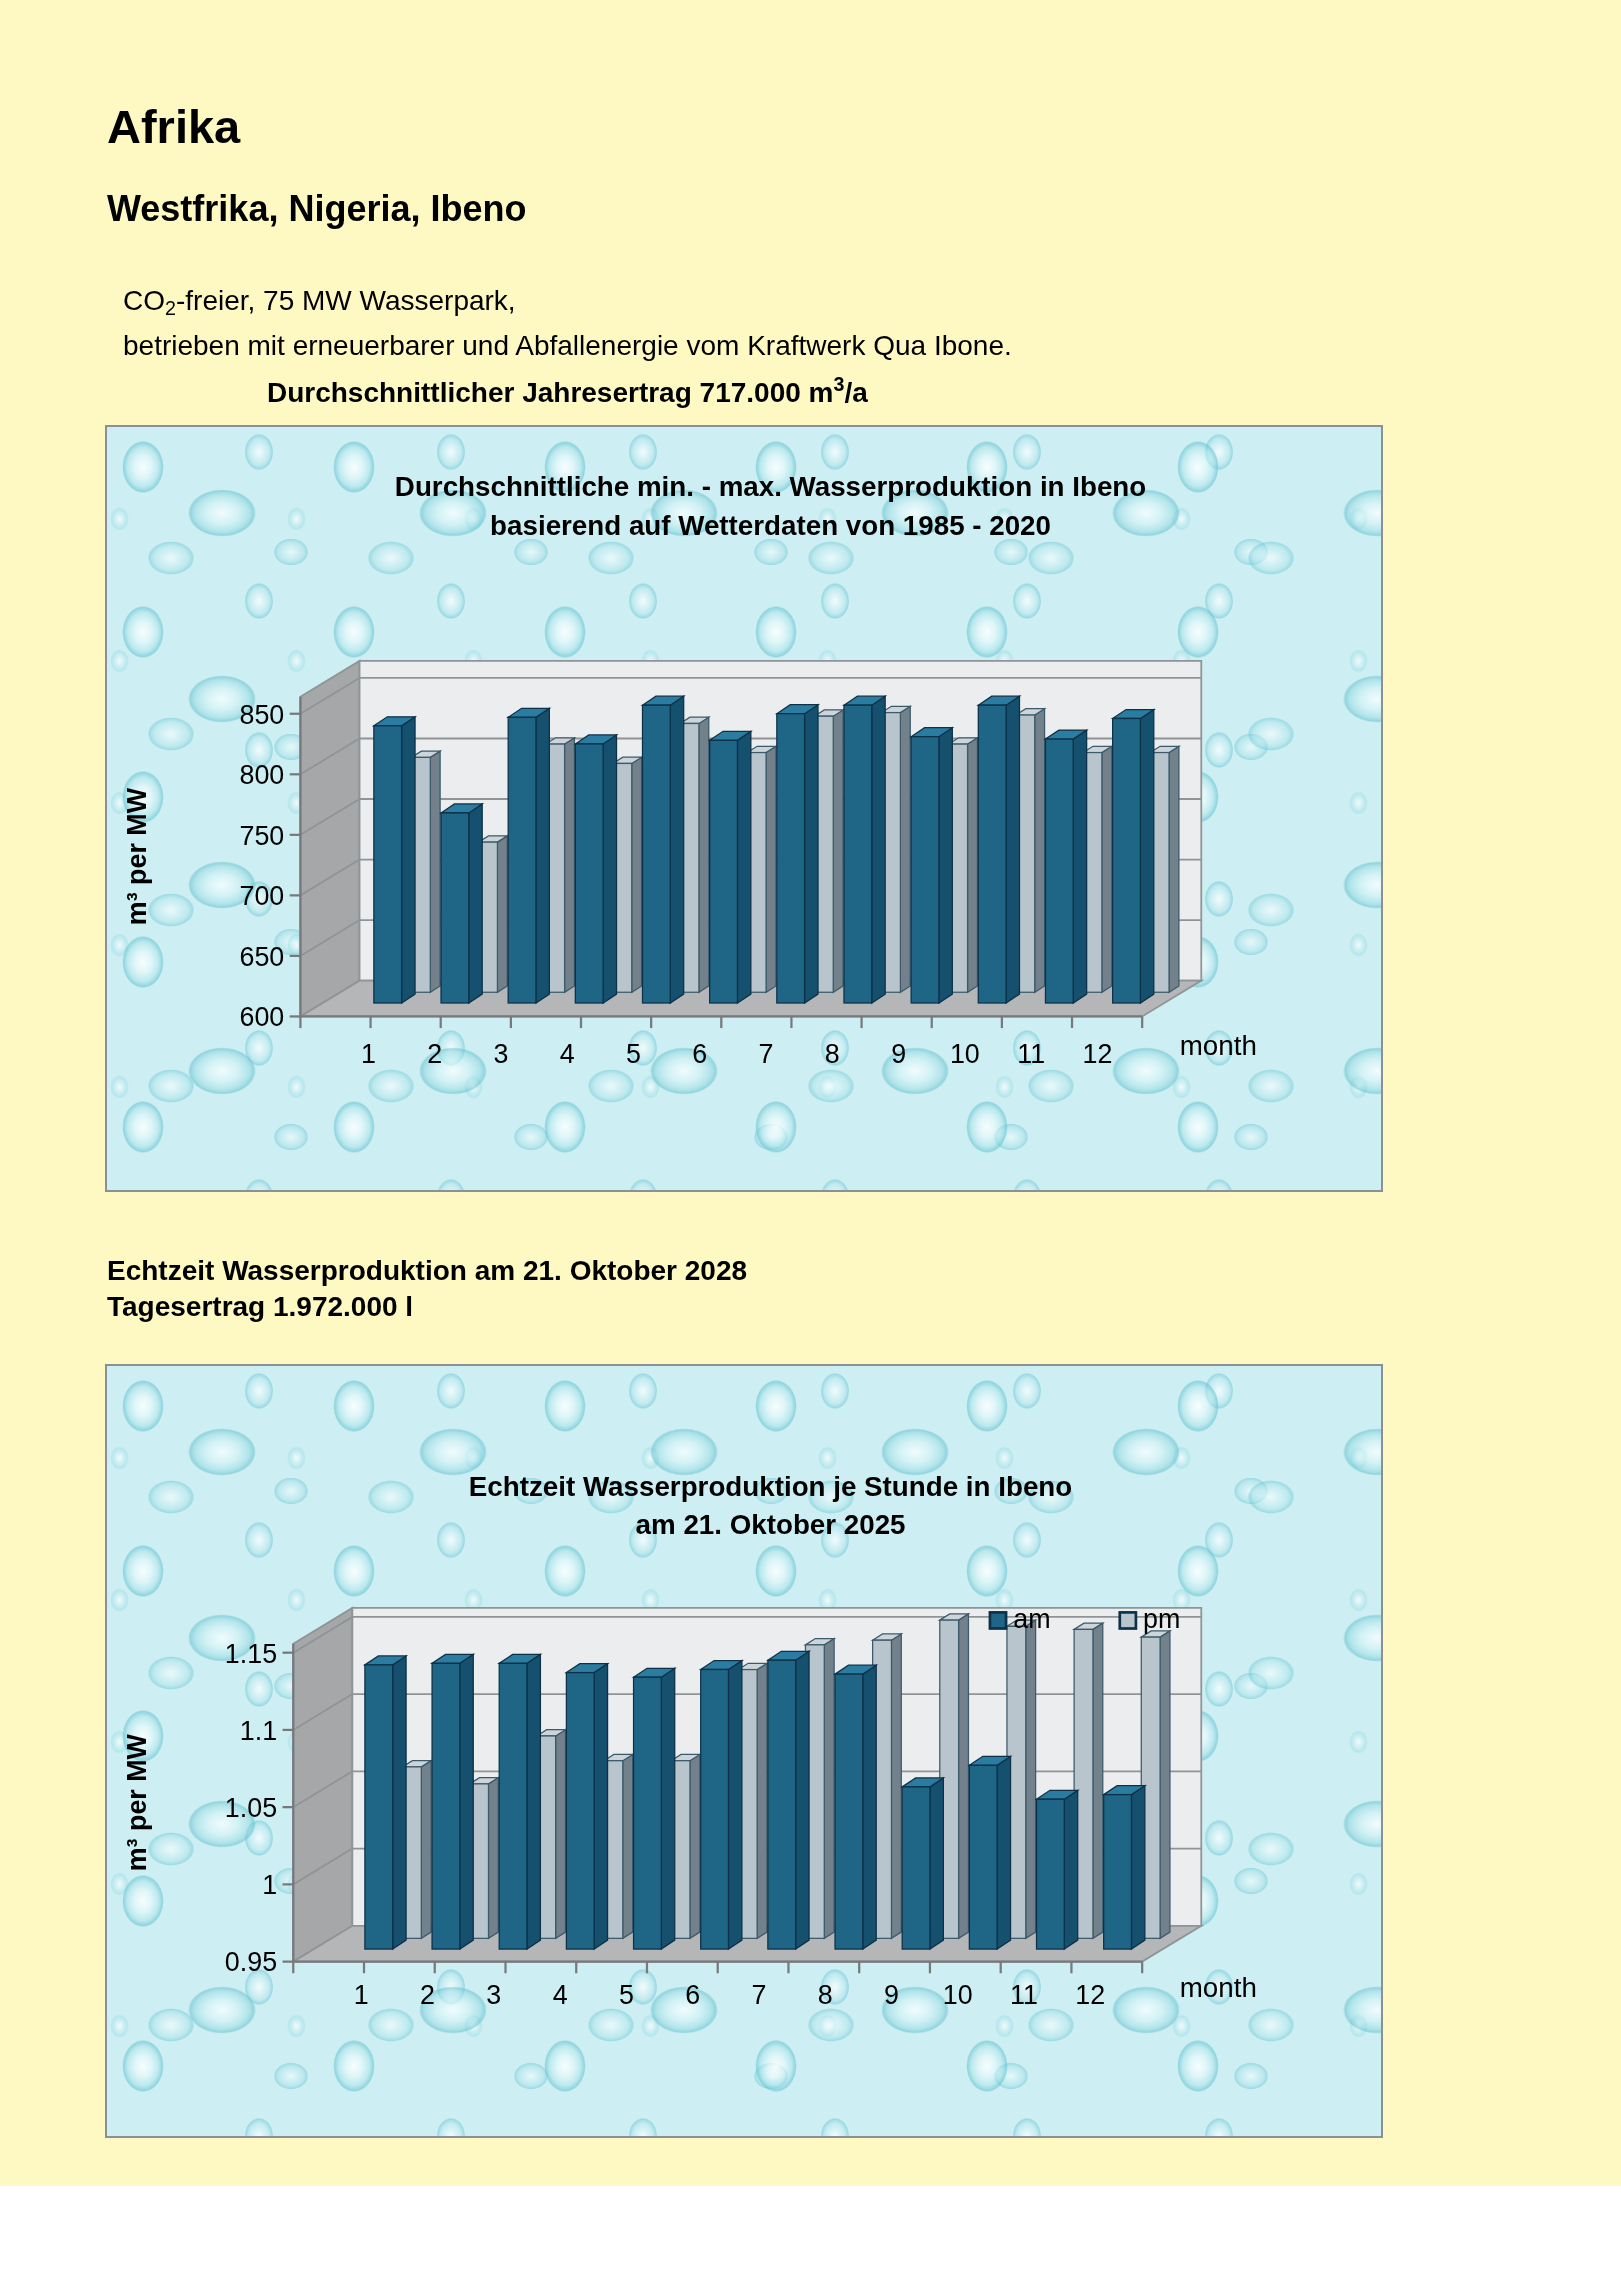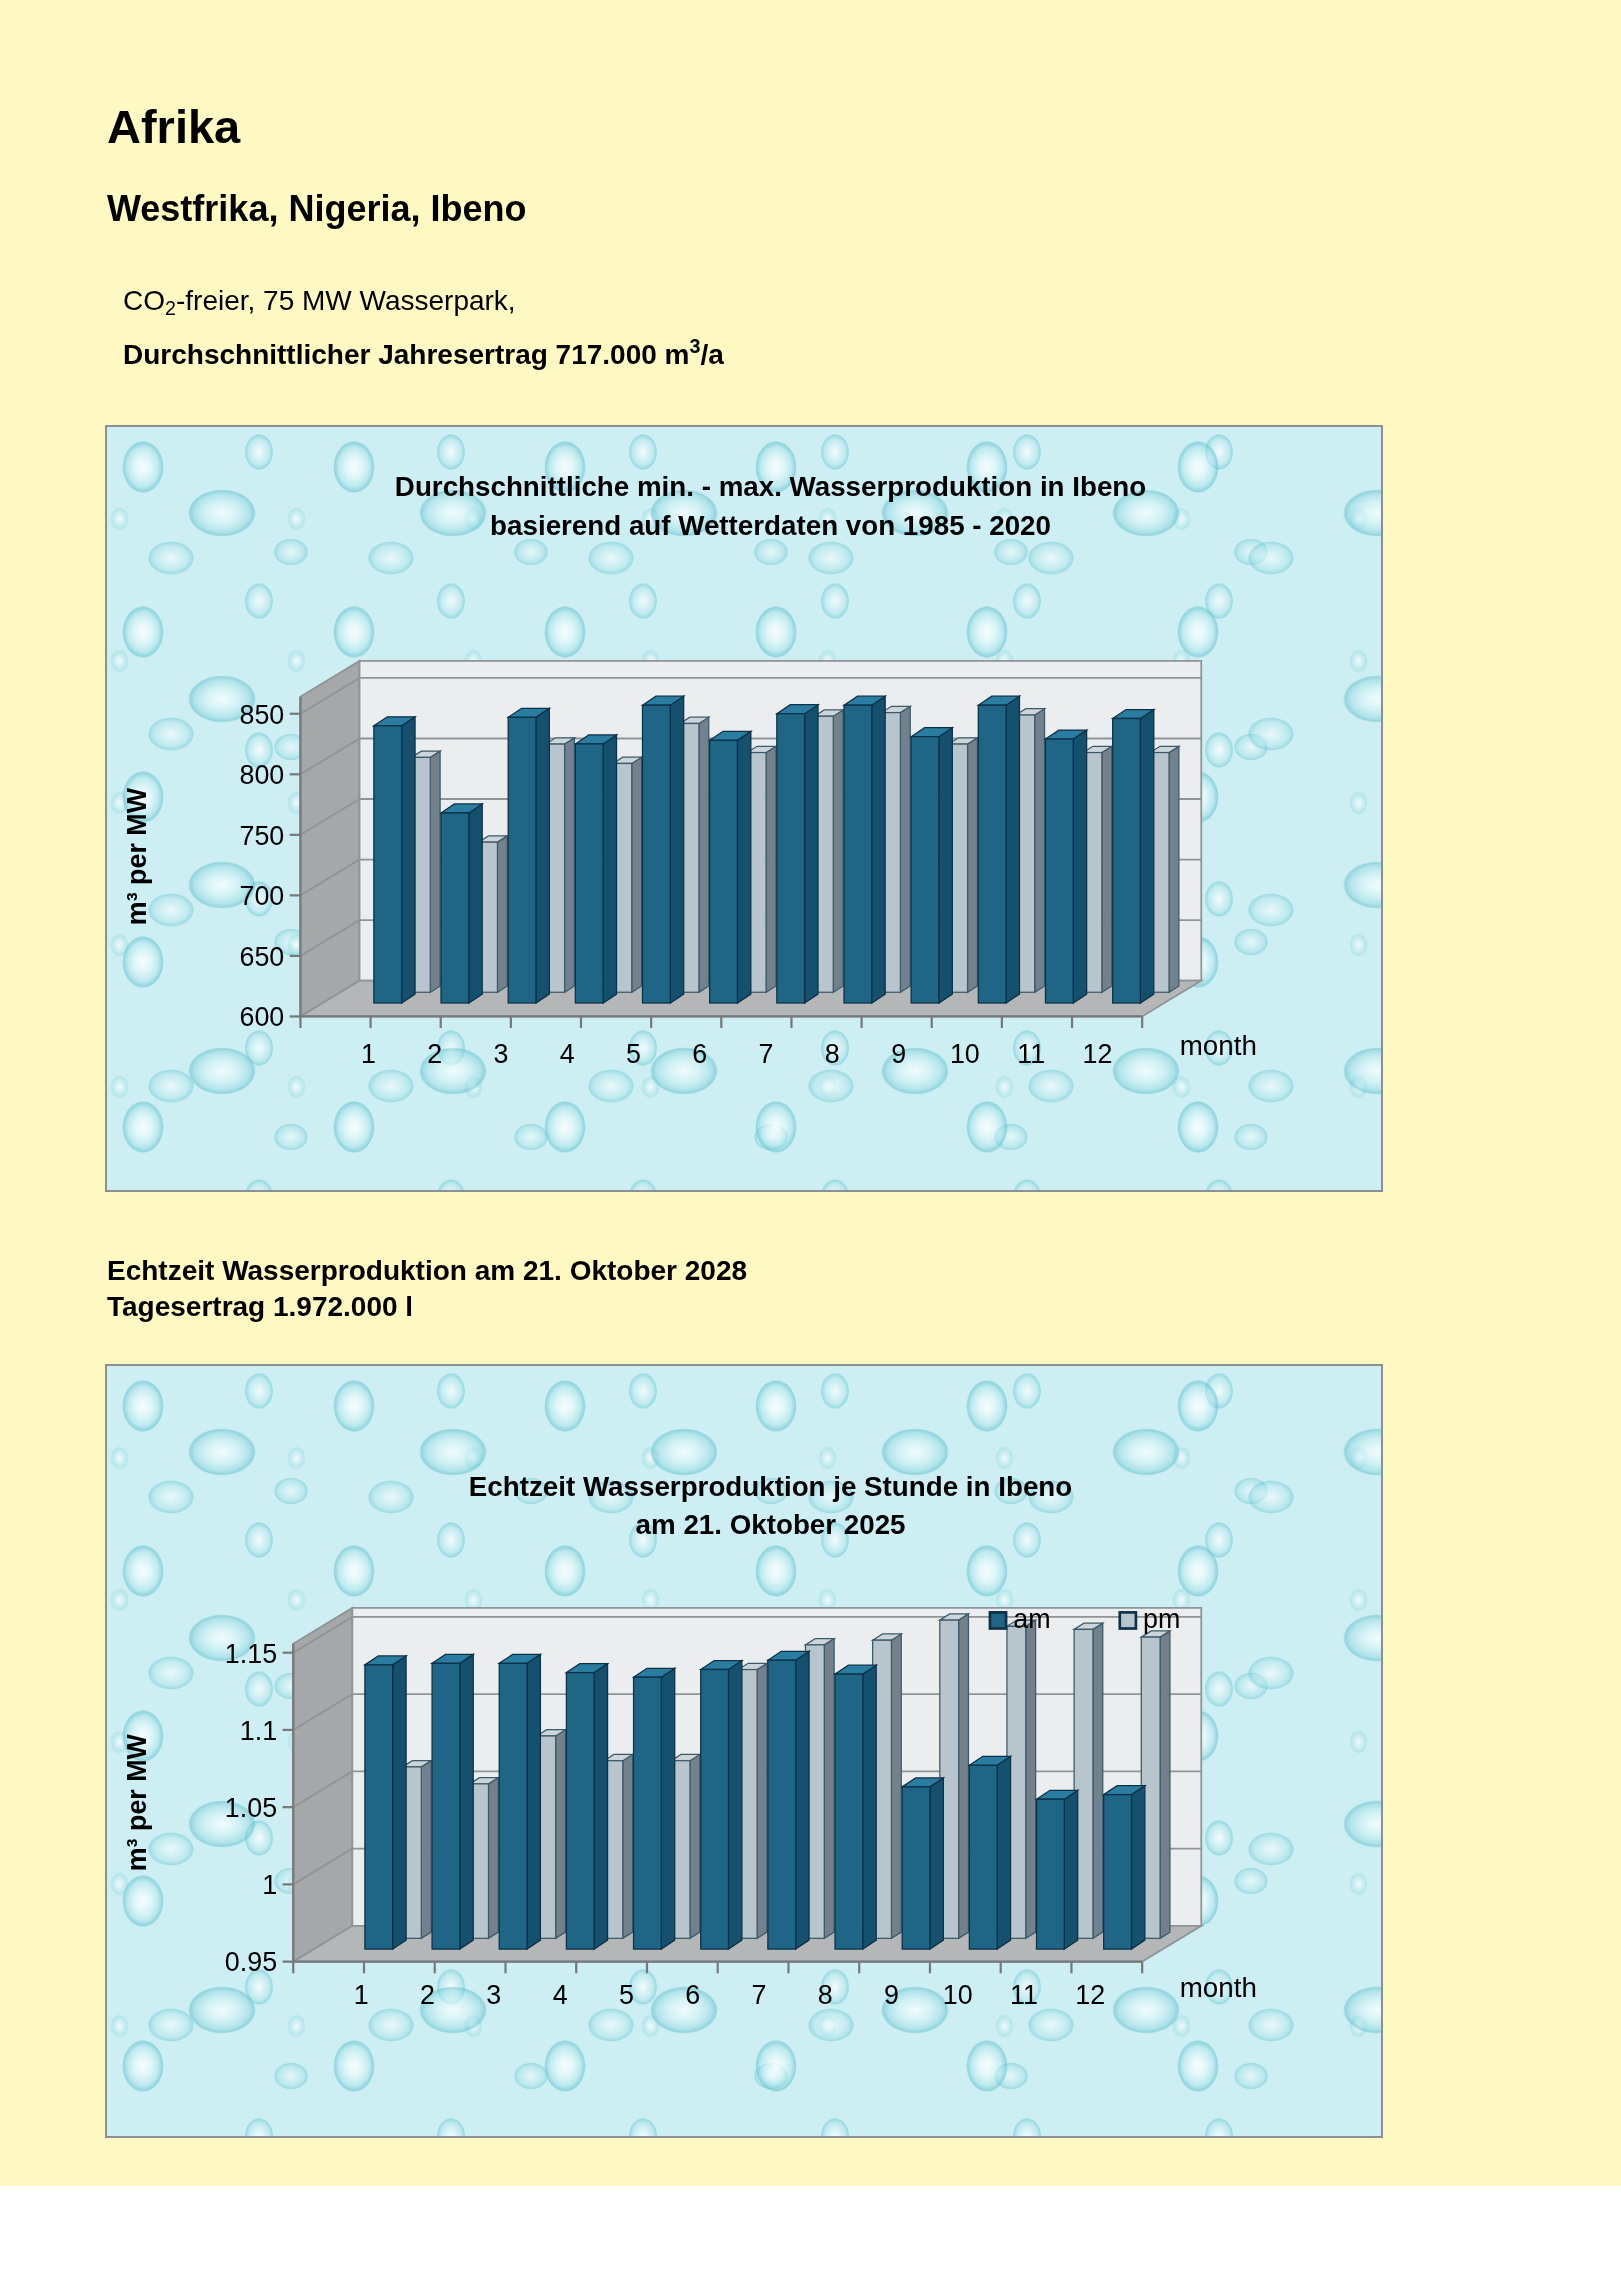--- a/index.html
+++ b/index.html
@@ -2,21 +2,21 @@
 <html style="font-size:14.3px"><head>
 <meta charset="utf-8">
 <style>
   html,body{margin:0;padding:0;background:#ffffff;}
   body{font-family:"Liberation Sans", sans-serif; color:#000;}
   .page{position:relative;width:1622px;height:2186px;background:#fef9c3;overflow:hidden;}
   .page-title{position:absolute;left:107px;top:99px;font-size:47px;font-weight:bold;margin:0;letter-spacing:0px;}
   .page-subtitle{position:absolute;left:107px;top:188px;font-size:36px;font-weight:bold;margin:0;}
   .intro{position:absolute;left:107px;top:266px;font-size:28px;line-height:38px;margin:16px;}
   .intro .line{display:block;white-space:pre;}
-  .intro .bold{font-weight:bold;}
+  .intro .bold{font-weight:bold;text-align:center;}
   .intro sub{font-size:19.7px;vertical-align:-5.4px;}
   .intro sup{font-size:19.7px;vertical-align:10.7px;}
   .section-heading{position:absolute;left:107px;top:1253px;font-size:28px;font-weight:bold;line-height:36px;margin:0;}
   .section-heading .line{display:block;white-space:pre;}
   .panel{
     position:absolute;left:105px;width:1274px;
     border:2.7px solid #8c9094;
     background-color:#cdeef2;
     background-image:
       radial-gradient(ellipse 27px 34px at 36px 40px,  rgba(255,255,255,0.85) 0%, rgba(236,252,253,0.55) 32%, rgba(158,224,232,0.38) 58%, rgba(94,192,207,0.55) 72%, rgba(205,238,242,0) 77%),
@@ -36,20 +36,21 @@
 <body>
 
 <div class="page">
 
   <h1 class="page-title">Afrika</h1>
 
   <h2 class="page-subtitle">Westfrika, Nigeria, Ibeno</h2>
 
   <p class="intro">
     <span class="line"><span>CO</span><sub>2</sub><span>-freier, 75 MW Wasserpark,</span></span>
+    <span class="line">betrieben mit erneuerbarer und Abfallenergie vom Kraftwerk Qua Ibone.</span>
     <span class="line bold"><span>Durchschnittlicher Jahresertrag 717.000 m</span><sup>3</sup><span>/a</span></span>
   </p>
 
   <div class="panel" id="panel1">
     <svg id="chart1" width="1268" height="758" viewBox="0 0 1416 846">
         <polygon points="216,301 282,261 282,618 216,658" fill="#a5a7a9" stroke="#909496" stroke-width="2"></polygon>
         <polygon points="282,261 1222,261 1222,618 282,618" fill="#ebedee" stroke="#909496" stroke-width="2"></polygon>
         <polygon points="216,658 1156,658 1222,618 282,618" fill="#b4b6b8" stroke="#909496" stroke-width="2"></polygon>
         <g>
           <line x1="216" y1="590.4" x2="282" y2="550.4" stroke="#909496" stroke-width="2"></line>

